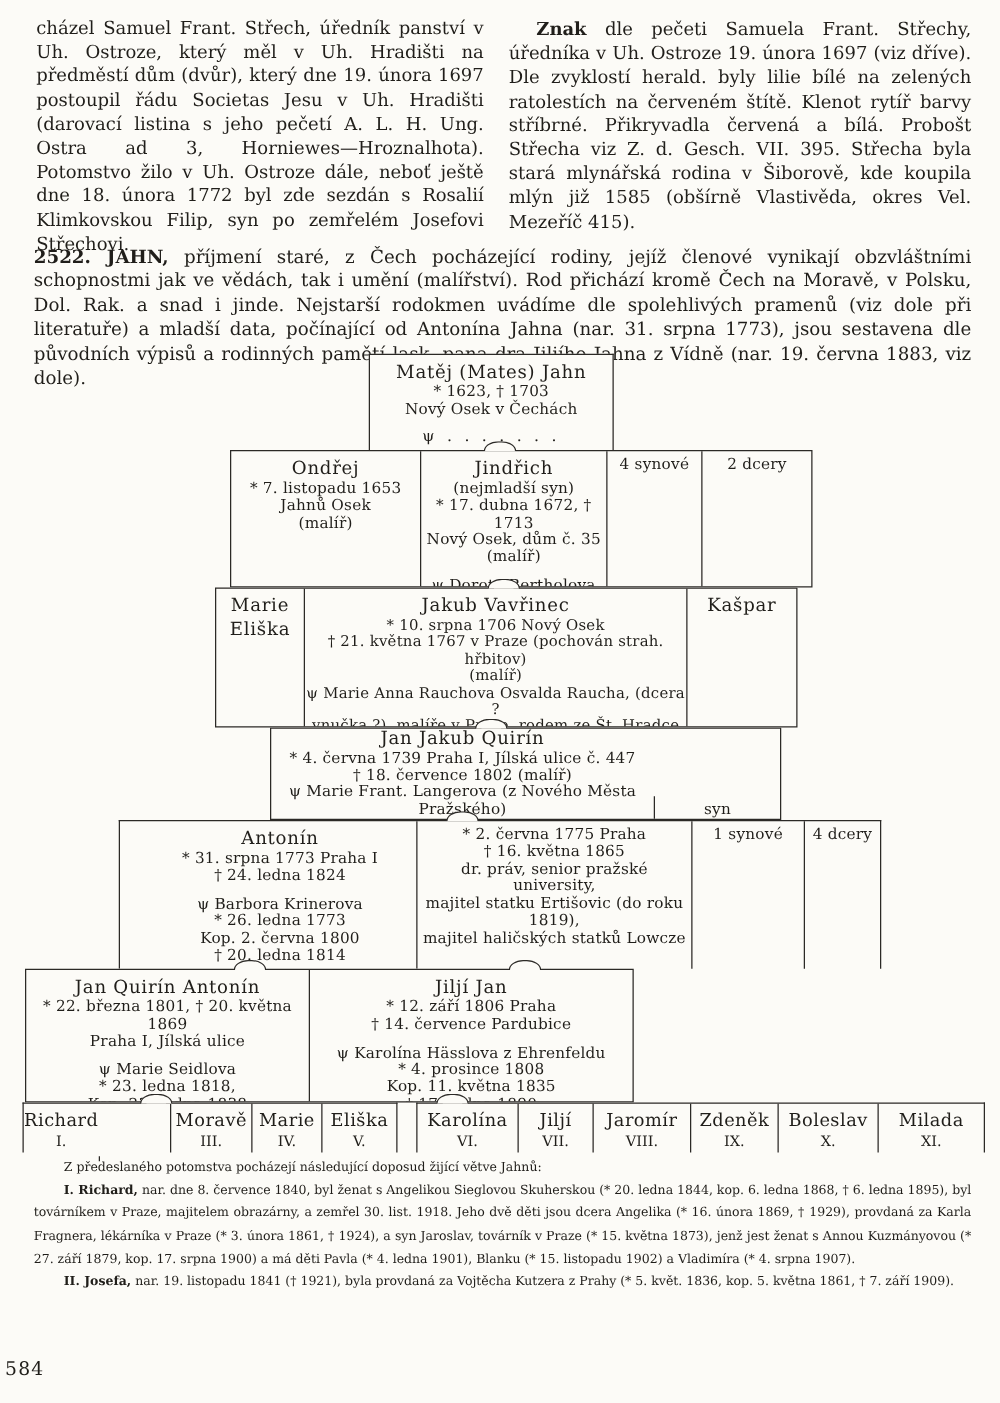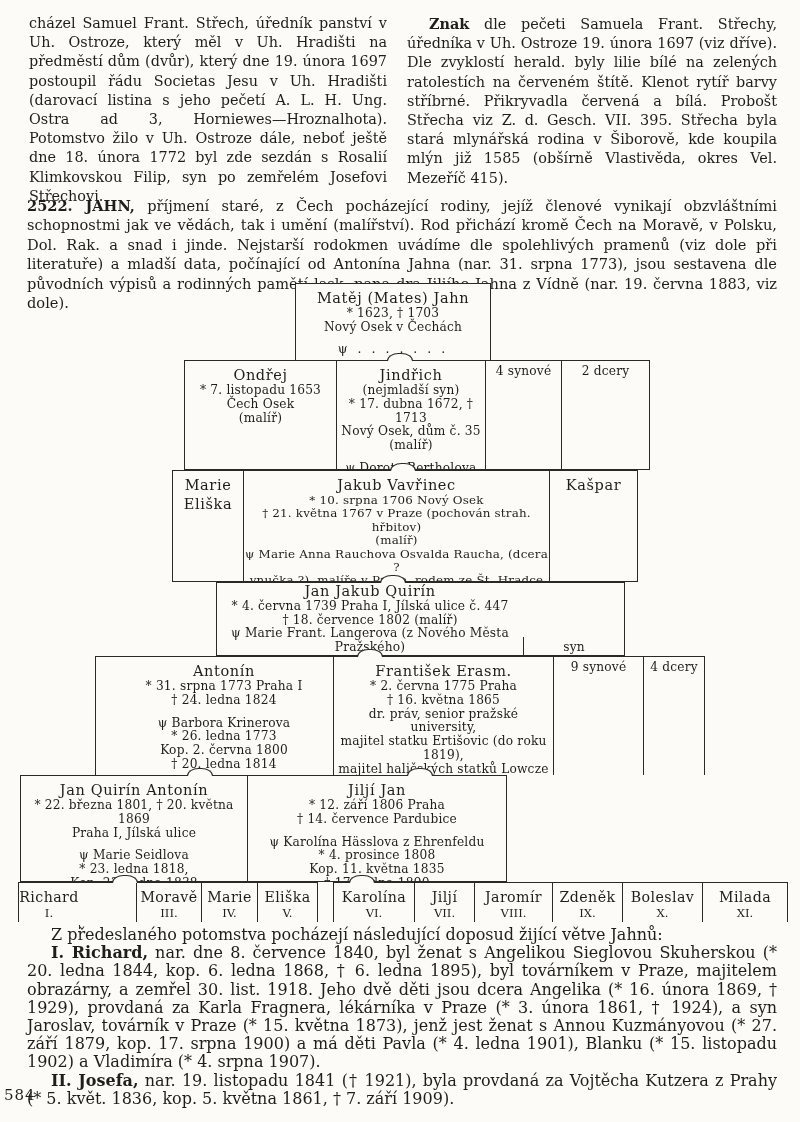--- a/index.html
+++ b/index.html
@@ -77,21 +77,21 @@
   #row7R .cell:nth-child(5){flex:0 0 80px;}
   
   #row3 .cell:nth-child(2) .c-line{font-size:11.9px;line-height:13.4px;}
   
   .caret{position:absolute;width:26px;height:8px;background:var(--paper);
          border:1.6px solid var(--rule);border-bottom:none;
          border-radius:13px 13px 0 0 / 9px 9px 0 0;}
 
   
   .bottom{position:absolute;top:926px;left:27px;width:750px;
-          font-size:16px;line-height:18.2px;text-align:justify;}
+          font-size:10px;line-height:18.2px;text-align:justify;}
   .bottom p{text-indent:24px;}
 
   .pageno{position:absolute;top:1086px;left:4px;width:800px;text-align:left;
           font-size:15px;letter-spacing:1px;}
 </style>
 </head>
 <body>
 
 <div class="page">
 
@@ -110,21 +110,21 @@
     <div class="tbox" id="rootbox">
       <div class="c-title">Matěj (Mates) Jahn</div>
       <div class="c-line">* 1623, † 1703</div>
       <div class="c-line">Nový Osek v Čechách</div>
       <div class="marr">ψ  .  .  .  .  .  .  .</div>
     </div>
     <div class="tbox outlined row" id="row2">
         <div class="cell">
           <div class="c-title">Ondřej</div>
           <div class="c-line">* 7. listopadu 1653</div>
-          <div class="c-line">Čech Osek</div>
+          <div class="c-line">Jahnů Osek</div>
           <div class="c-line">(malíř)</div>
         </div>
         <div class="cell">
           <div class="c-title">Jindřich</div>
           <div class="c-line">(nejmladší syn)</div>
           <div class="c-line">* 17. dubna 1672, † 1713</div>
           <div class="c-line">Nový Osek, dům č. 35</div>
           <div class="c-line">(malíř)</div>
           <div class="c-gap"></div>
           <div class="c-line">ψ Dorota Bertholova</div>
@@ -169,29 +169,28 @@
           <div class="c-title">Antonín</div>
           <div class="c-line">* 31. srpna 1773 Praha I</div>
           <div class="c-line">† 24. ledna 1824</div>
           <div class="c-gap"></div>
           <div class="c-line">ψ Barbora Krinerova</div>
           <div class="c-line">* 26. ledna 1773</div>
           <div class="c-line">Kop. 2. června 1800</div>
           <div class="c-line">† 20. ledna 1814</div>
         </div>
         <div class="cell">
-          <div class="c-title">František Erasm.</div>
           <div class="c-line">* 2. června 1775 Praha</div>
           <div class="c-line">† 16. května 1865</div>
           <div class="c-line">dr. práv, senior pražské university,</div>
           <div class="c-line">majitel statku Ertišovic (do roku 1819),</div>
           <div class="c-line">majitel haličských statků Lowcze</div>
         </div>
         <div class="cell">
-          <div class="c-line">9 synové</div>
+          <div class="c-line">1 synové</div>
         </div>
         <div class="cell">
           <div class="c-line">4 dcery</div>
         </div>
       </div>
     <div class="tbox outlined row" id="row6">
         <div class="cell">
           <div class="c-title">Jan Quirín Antonín</div>
           <div class="c-line">* 22. března 1801, † 20. května 1869</div>
           <div class="c-line">Praha I, Jílská ulice</div>

